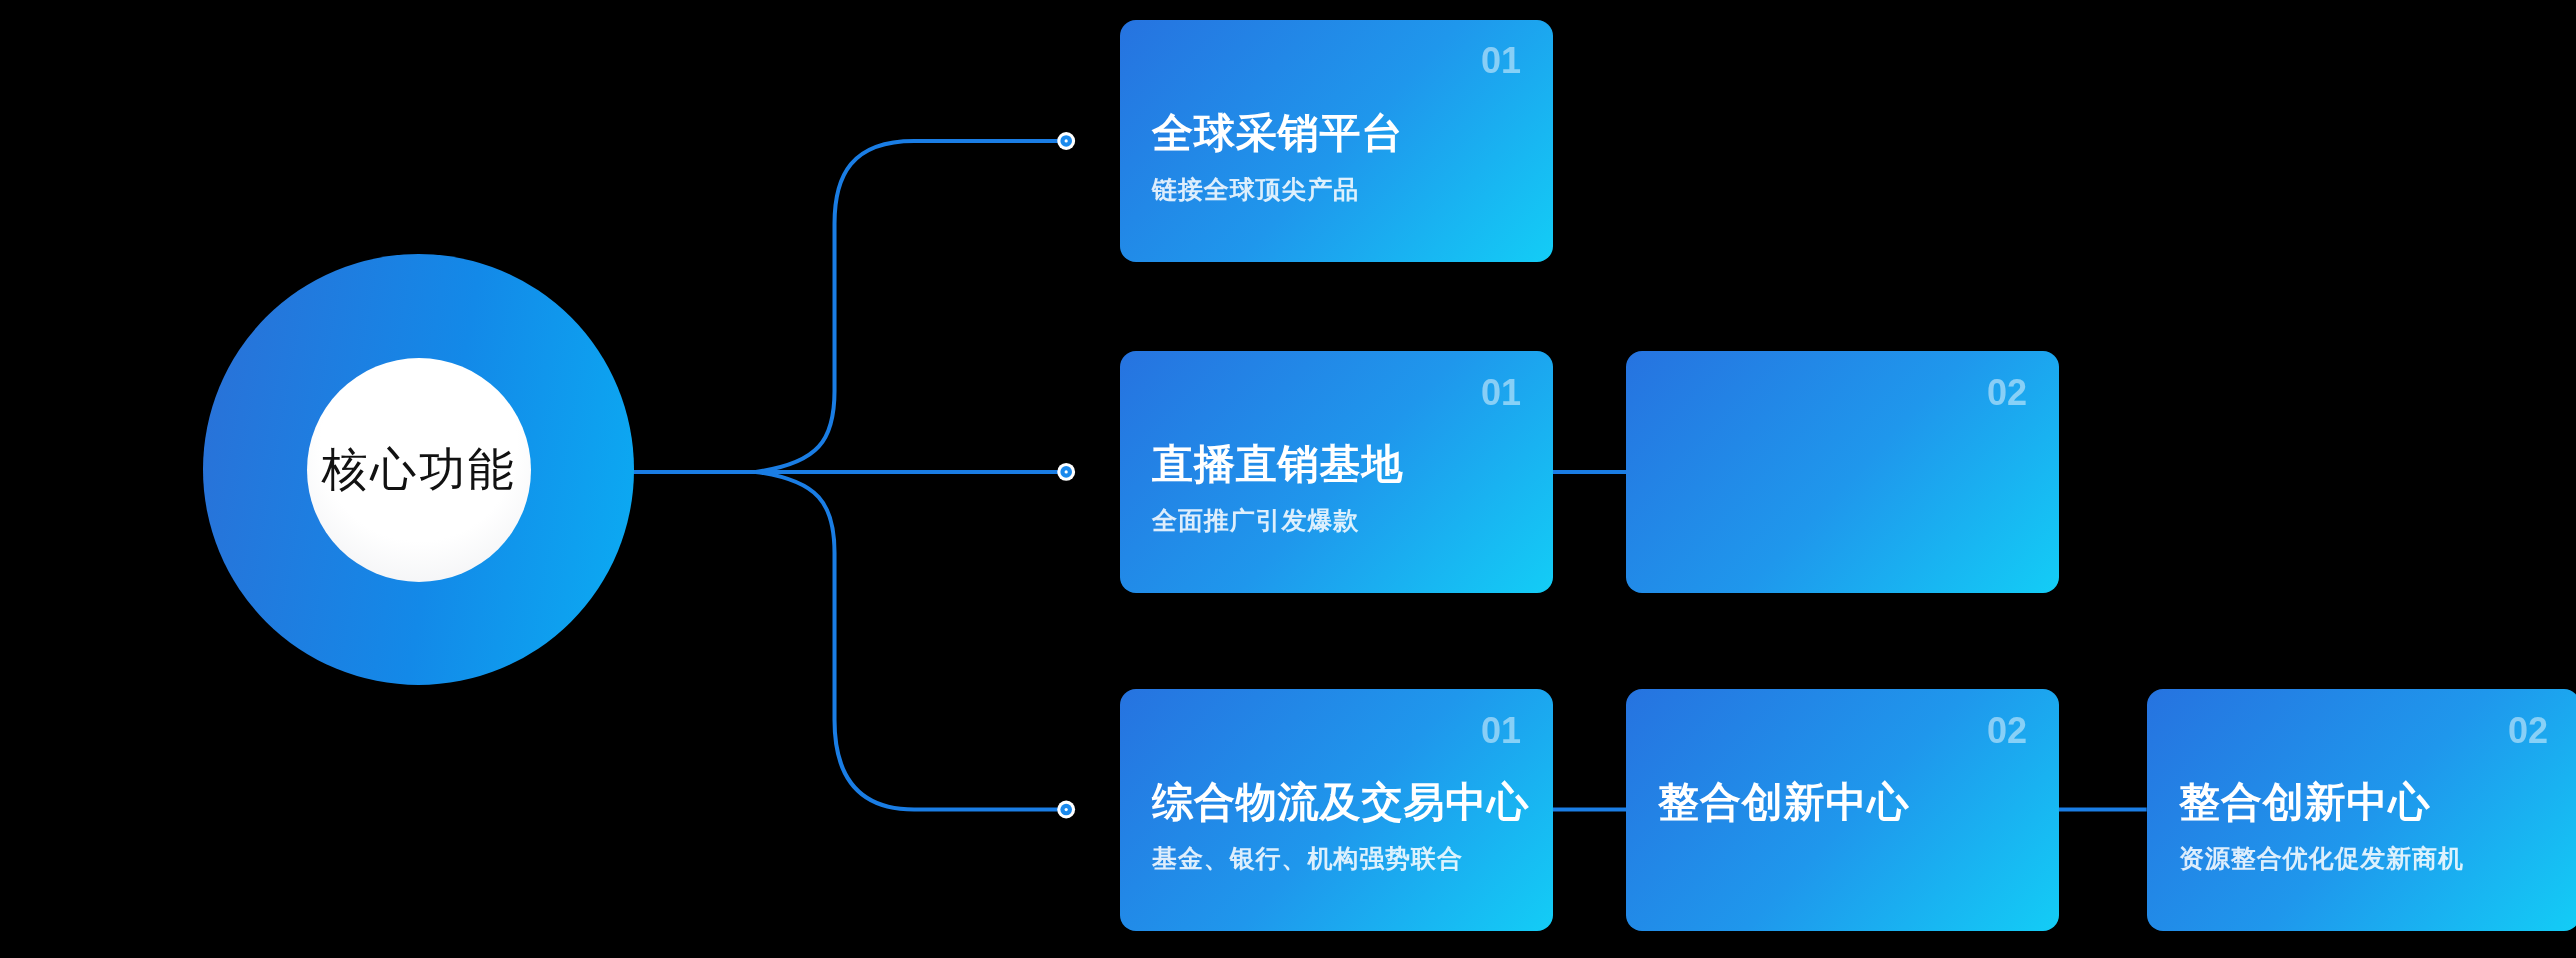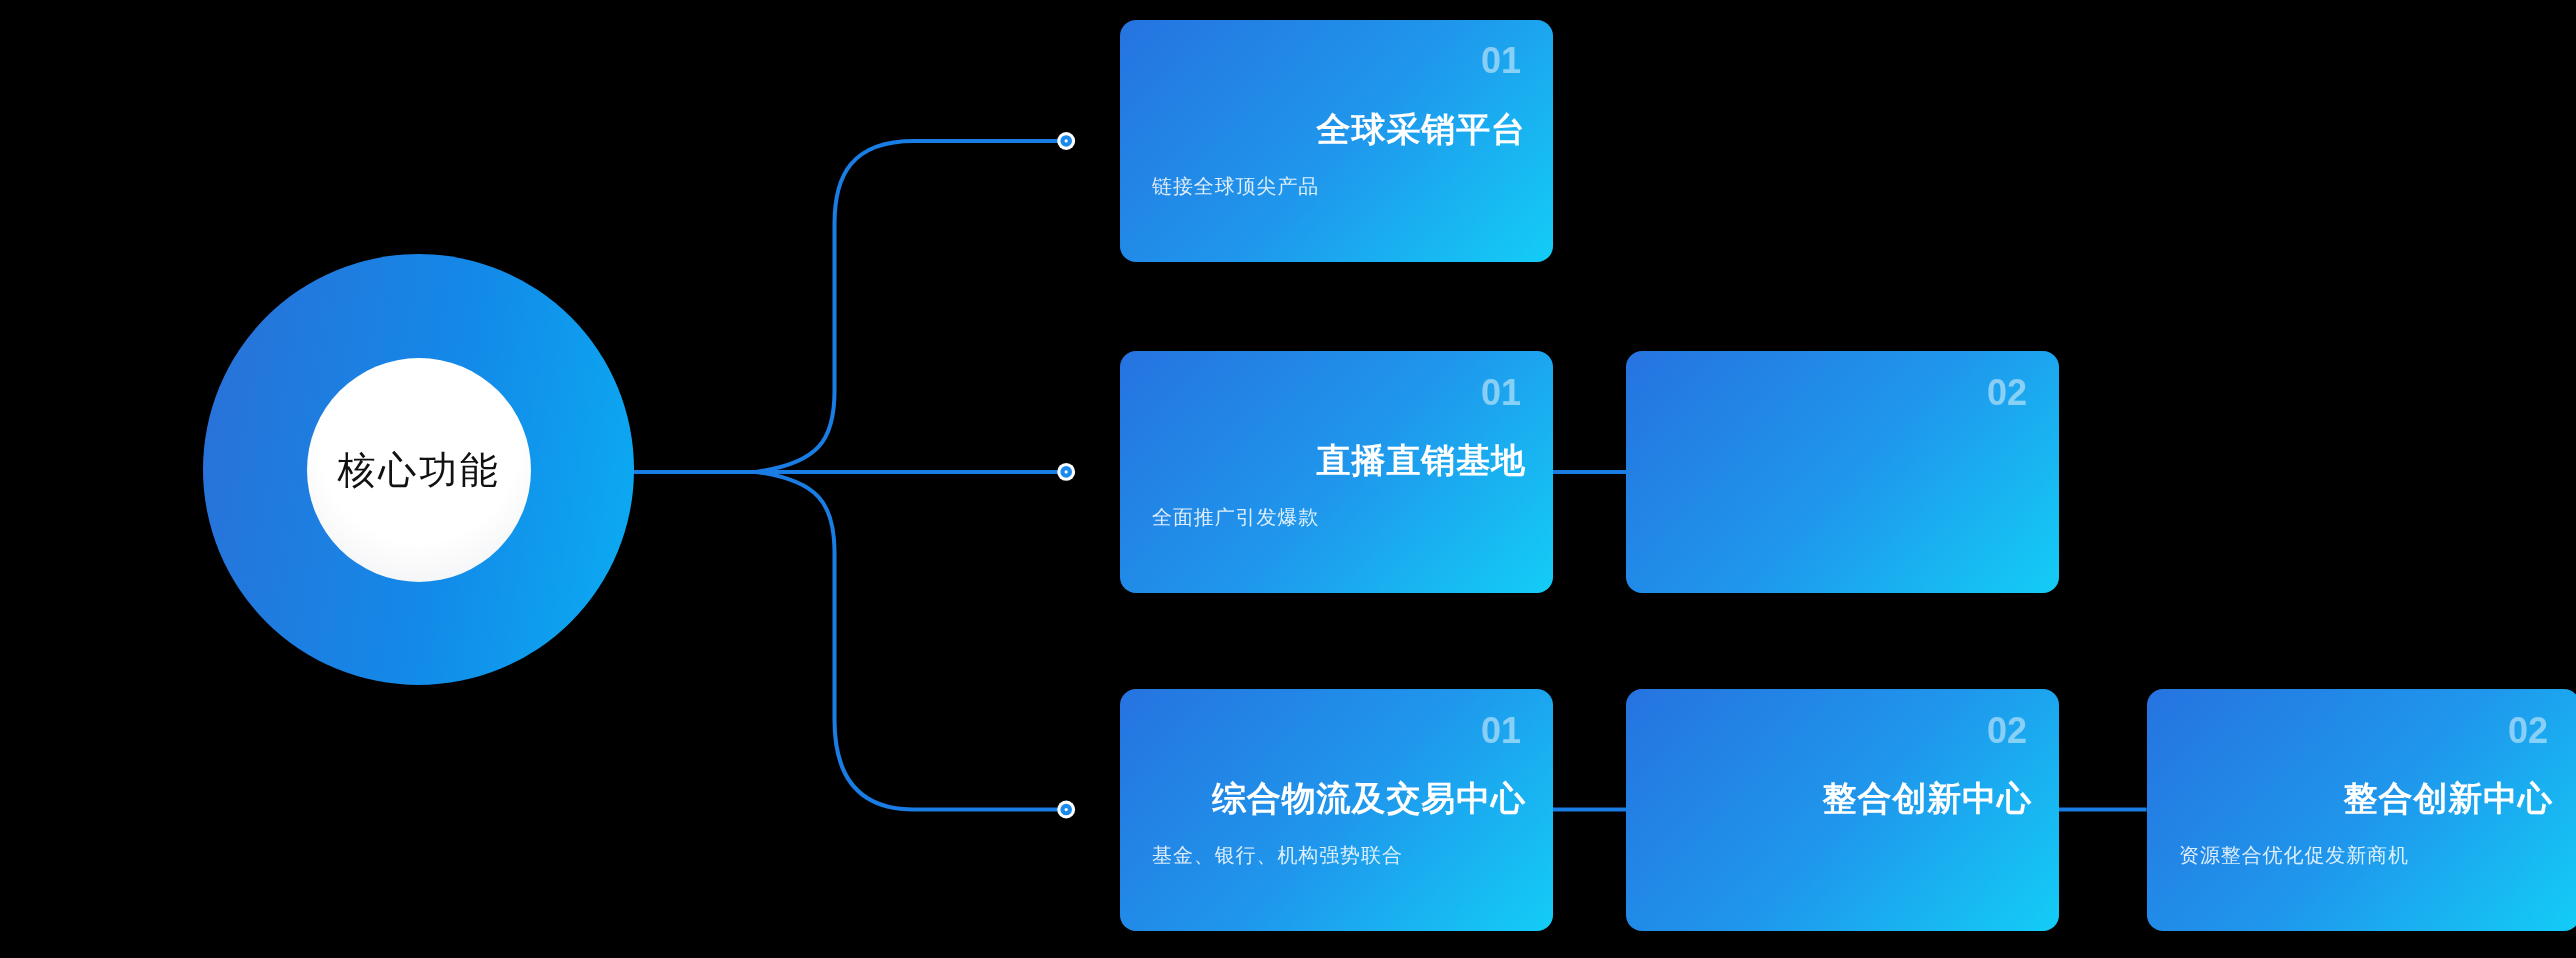--- a/index.html
+++ b/index.html
@@ -46,21 +46,21 @@
   }
   .hub-inner {
     position: absolute;
     left: 307px; top: 358px;
     width: 224px; height: 224px;
     border-radius: 50%;
     background: radial-gradient(circle at 50% 38%, #ffffff 55%, #f1f2f4 88%, #e9ebef 100%);
     display: flex; align-items: center; justify-content: center;
   }
   .hub-label {
-    font-size: 38px;
+    font-size: 46px;
     font-weight: 500;
     letter-spacing: 2.7px;
     color: var(--hub-text-color);
   }
   .card {
     position: absolute;
     width: 433px; height: 242px;
     border-radius: 16px;
     background: linear-gradient(133deg, var(--card-gradient-start) 0%, var(--card-gradient-mid) 52%, var(--card-gradient-end) 100%);
     overflow: hidden;
@@ -70,34 +70,33 @@
     top: 21.5px; right: 32px;
     font-size: 36px;
     font-weight: 700;
     line-height: 1.1;
     color: var(--number-color);
   }
   .card-title {
     position: absolute;
     left: 32px; top: 89px;
     right: 27px;
-    font-size: 34px;
+    font-size: 41px;
     font-weight: 700;
     line-height: 1.2;
     letter-spacing: 0.9px;
     color: var(--title-color);
     white-space: nowrap;
-    text-align: right;
   }
   .card-subtitle {
     position: absolute;
     left: 32px; top: 154px;
     right: 21.5px;
-    font-size: 20px;
-    font-weight: 400;
+    font-size: 25px;
+    font-weight: 700;
     line-height: 1.25;
     letter-spacing: 0.9px;
     color: var(--subtitle-color);
     white-space: nowrap;
   }
   
   .r1c1 { left: 1120px; top: 19.7px; }
   .r2c1 { left: 1120px; top: 351px; }
   .r2c2 { left: 1626px; top: 351px; }
   .r3c1 { left: 1120px; top: 689px; }

